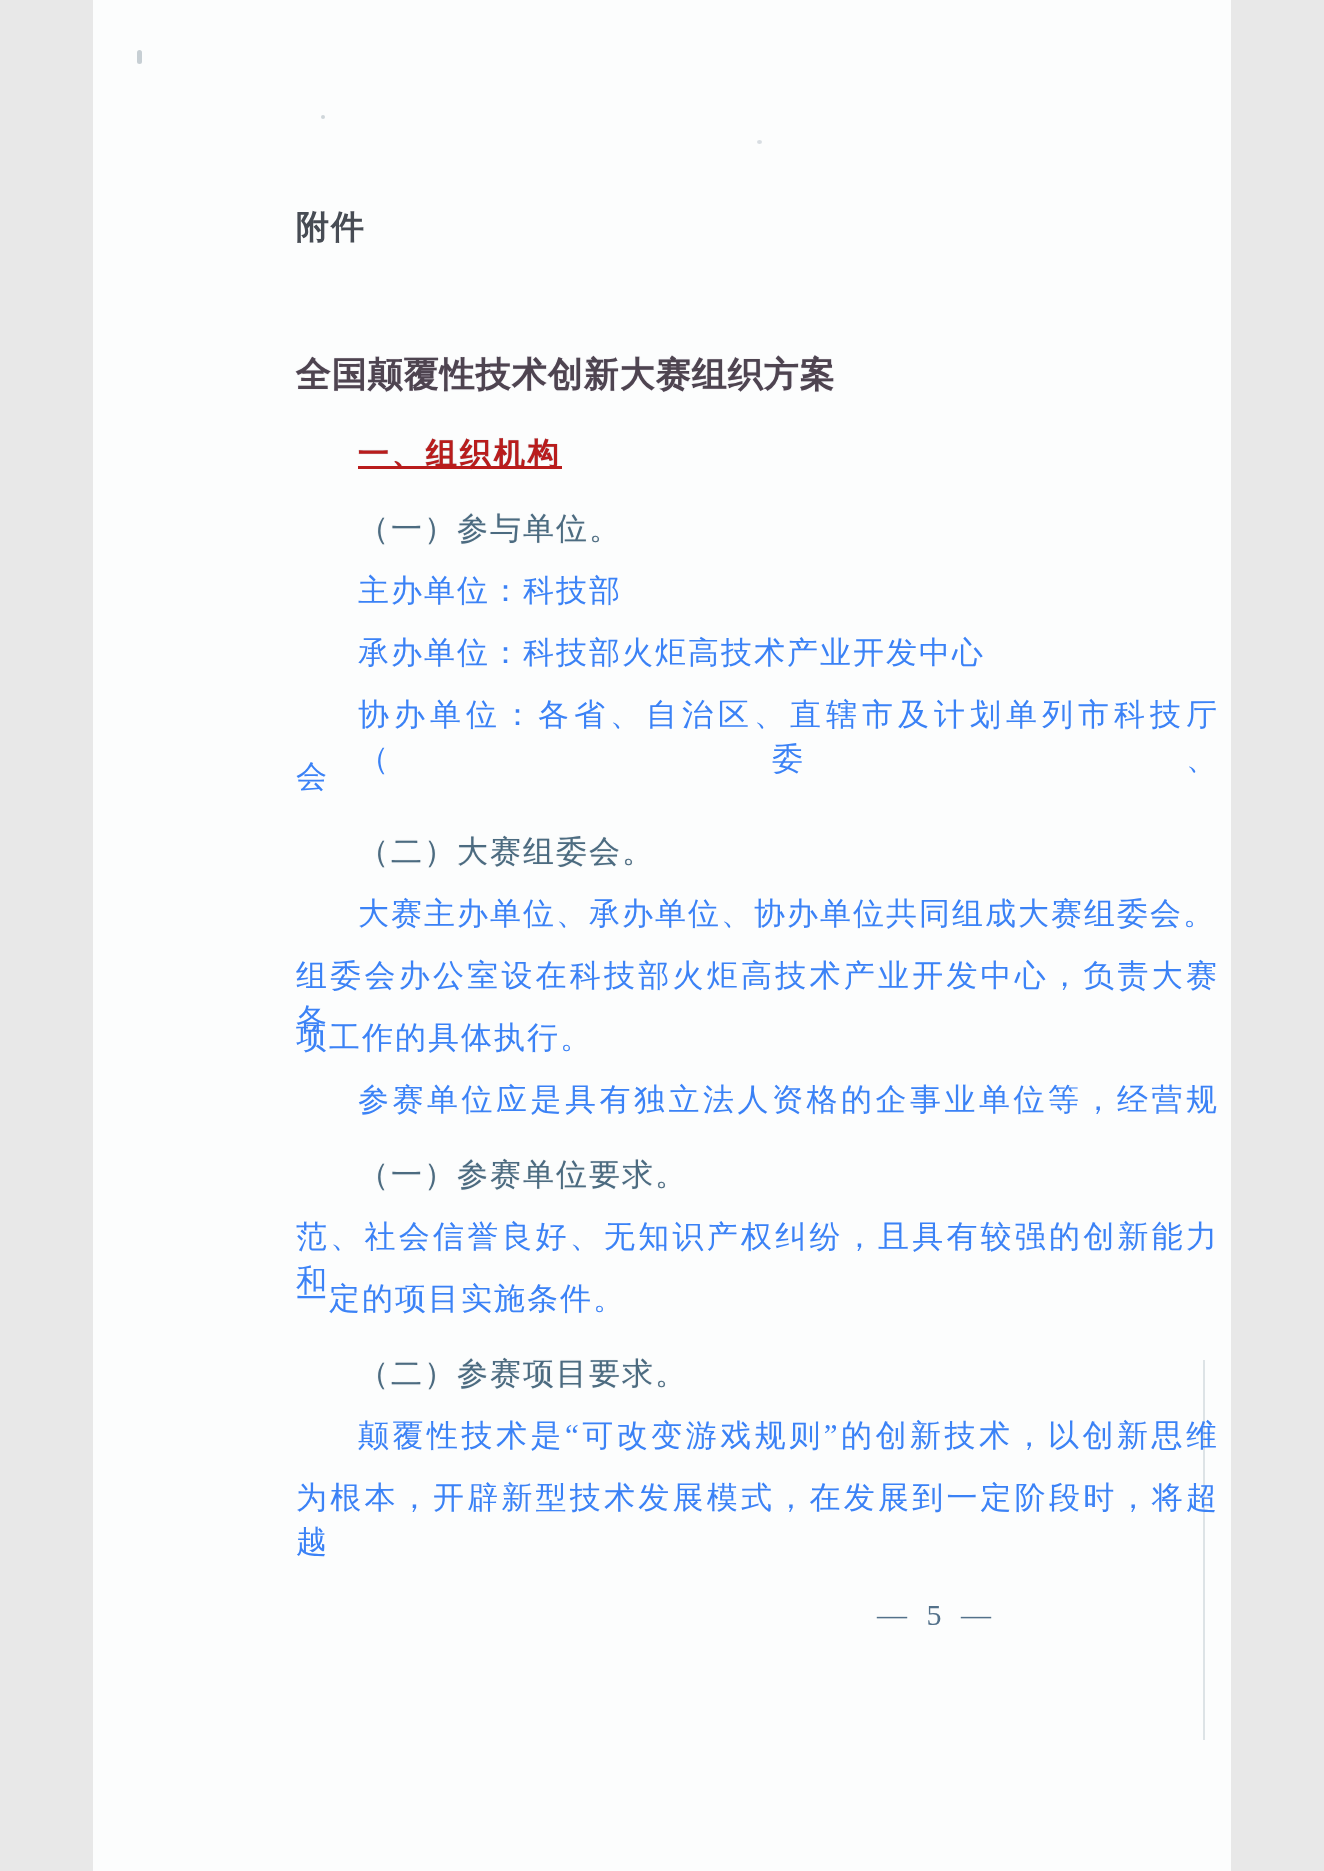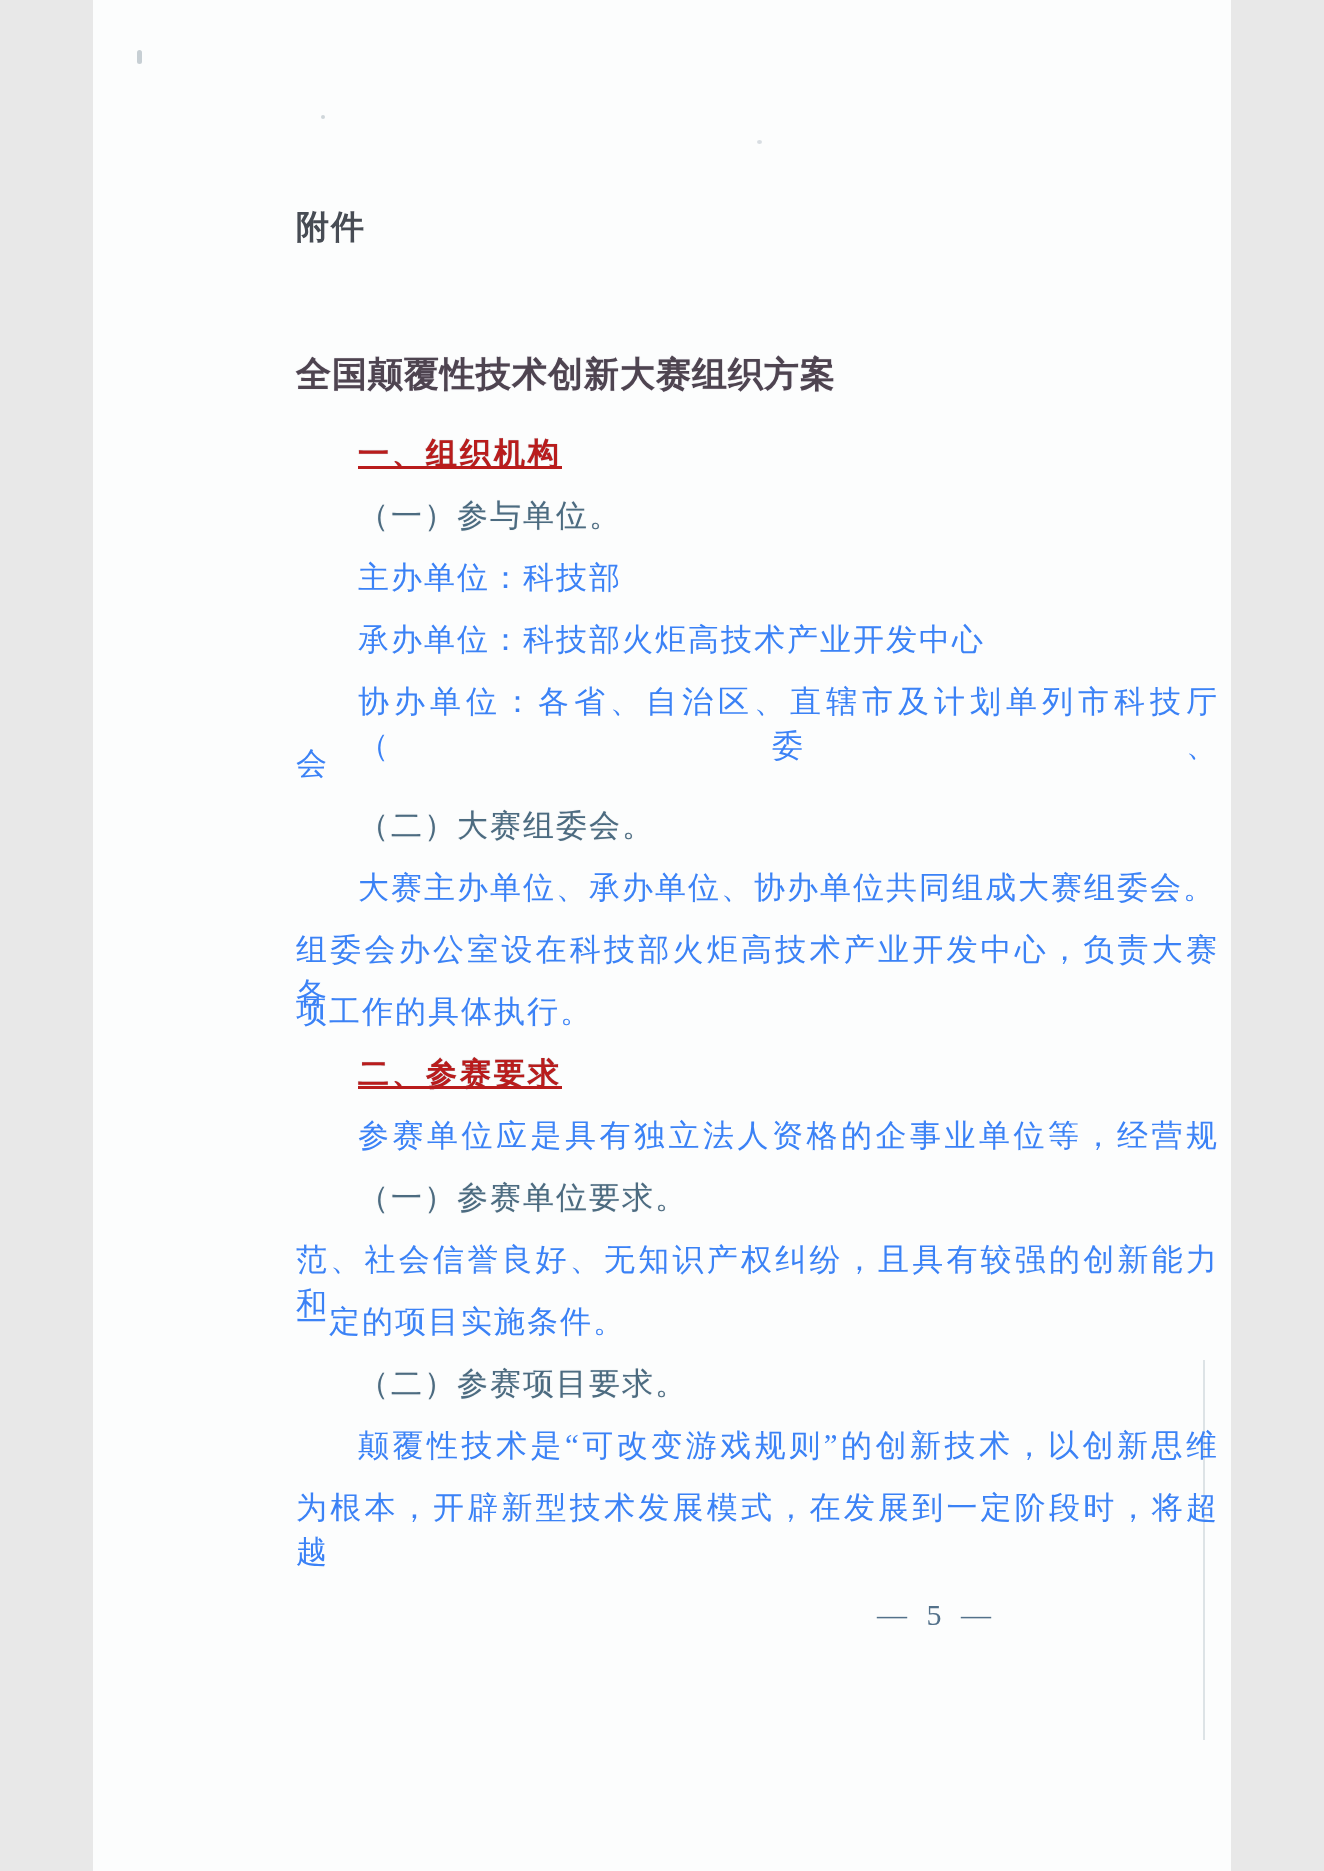--- a/index.html
+++ b/index.html
@@ -88,20 +88,21 @@
   .line.h1 {
     font-weight: 700;
     color: #b91c1c;
     letter-spacing: 3px;
     text-shadow: 0 0 1px rgba(50,80,100,.4);
     text-decoration: underline;
   }
   .line.sub {
     color: #4c6b80;
     text-shadow: 0 0 1px rgba(70,100,120,.3);
+    margin-top: 13px;
   }
   .page-number {
     position: absolute;
     right: 234px; top: 1598px;
     font-size: 30px;
     letter-spacing: 6px;
     color: #53718a;
   }
 </style>
 </head>
@@ -122,21 +123,20 @@
     <div class="line h1 indent">一、组织机构</div>
     <div class="line sub indent">（一）参与单位。</div>
     <div class="line indent">主办单位：科技部</div>
     <div class="line indent">承办单位：科技部火炬高技术产业开发中心</div>
     <div class="line indent fill">协办单位：各省、自治区、直辖市及计划单列市科技厅（委、</div>
     <div class="line">会</div>
     <div class="line sub indent">（二）大赛组委会。</div>
     <div class="line indent">大赛主办单位、承办单位、协办单位共同组成大赛组委会。</div>
     <div class="line fill">组委会办公室设在科技部火炬高技术产业开发中心，负责大赛各</div>
     <div class="line">项工作的具体执行。</div>
-    <div class="line h1 indent">二、参赛要求</div>
     <div class="line indent fill">参赛单位应是具有独立法人资格的企事业单位等，经营规</div>
     <div class="line sub indent">（一）参赛单位要求。</div>
     <div class="line fill">范、社会信誉良好、无知识产权纠纷，且具有较强的创新能力和</div>
     <div class="line">一定的项目实施条件。</div>
     <div class="line sub indent">（二）参赛项目要求。</div>
     <div class="line indent fill">颠覆性技术是“可改变游戏规则”的创新技术，以创新思维</div>
     <div class="line fill">为根本，开辟新型技术发展模式，在发展到一定阶段时，将超越</div>
   </div>
 
   <div class="page-number">— 5 —</div>

